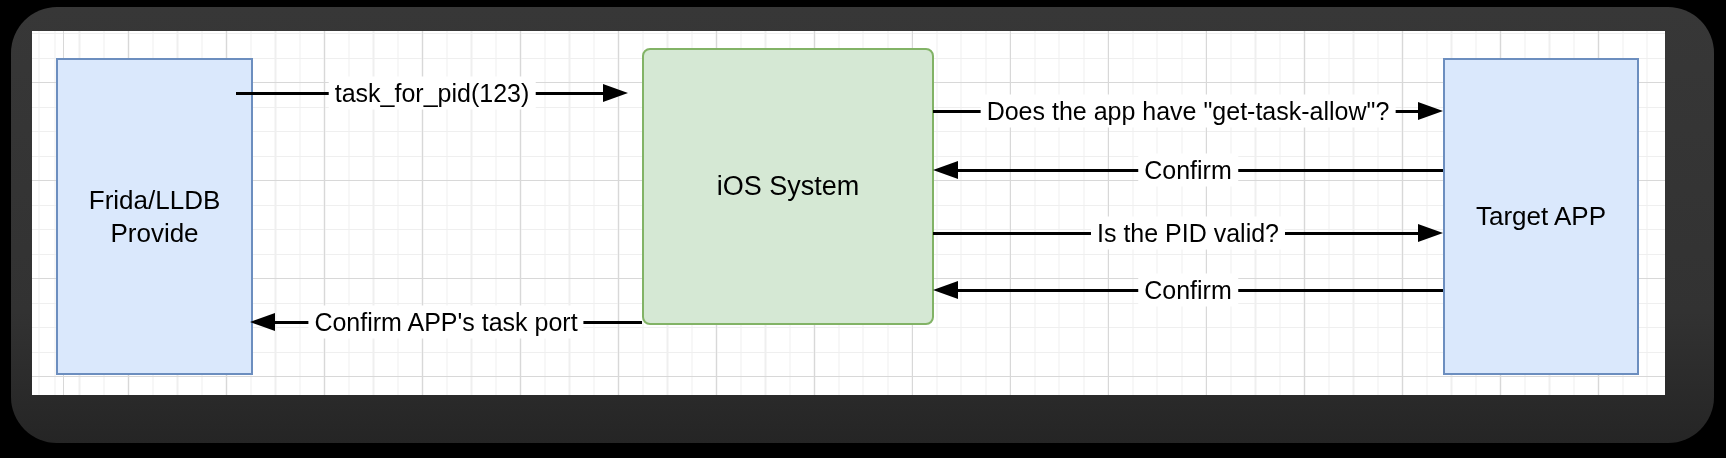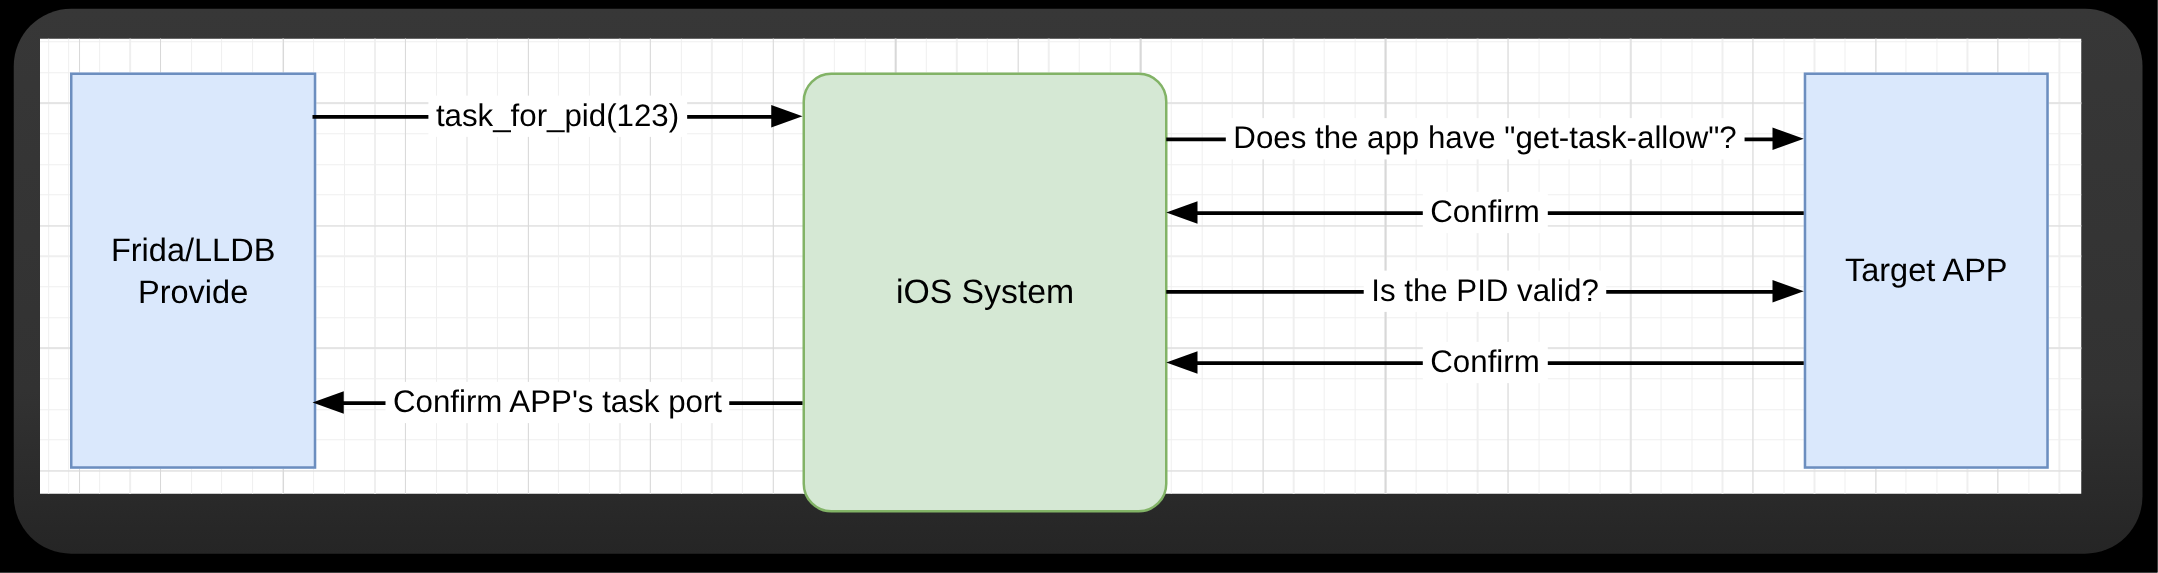--- a/index.html
+++ b/index.html
@@ -28,40 +28,40 @@
   
   .node {
     position: absolute; display: flex; flex-direction: column;
     align-items: center; justify-content: center; text-align: center;
     font-size: 26px; line-height: 1.25; border: 2px solid;
   }
   .node-blue  { background: #dae8fc; border-color: #6c8ebf; }
   .node-green { background: #d5e8d4; border-color: #82b366; }
 
   .node-debugger { left: 24px;   top: 27px; width: 197px; height: 317px; }
-  .node-ios      { left: 610px;  top: 27px; width: 292px; height: 352px; border-radius: 23px; font-size: 27px; }
+  .node-ios      { left: 610px;  top: 17px; width: 292px; height: 277px; border-radius: 8px; font-size: 27px; }
   .node-target   { left: 1411px; top: 27px; width: 196px; height: 317px; }
 
   
   .edge { position: absolute; height: 22px; }
   .edge .line { position: absolute; top: 9.5px; height: 3px; background: #000; }
   .edge.dir-right .line { left: 0; right: 16px; }
   .edge.dir-left  .line { left: 16px; right: 0; }
   .edge .head {
     position: absolute; top: 2px; width: 0; height: 0;
     border-top: 9px solid transparent; border-bottom: 9px solid transparent;
   }
   .edge.dir-right .head { right: 0; border-left: 25px solid #000; }
   .edge.dir-left  .head { left: 0;  border-right: 25px solid #000; }
   .edge .label {
     position: absolute; left: 50%; top: 50%; transform: translate(-50%, -50%);
     background: #fff; padding: 2px 6px; font-size: 25px; white-space: nowrap;
   }
 
-  .edge-a { top: 51px;  left: 218px; width: 392px; }
+  .edge-a { top: 51px;  left: 204px; width: 392px; }
   .edge-b { top: 280px; left: 218px; width: 392px; }
   .edge-c { top: 69px;  left: 901px; width: 510px; }
   .edge-d { top: 128px; left: 901px; width: 510px; }
   .edge-e { top: 191px; left: 901px; width: 510px; }
   .edge-f { top: 248px; left: 901px; width: 510px; }
 </style>
 </head>
 <body>
 
 <div class="frame"></div>

